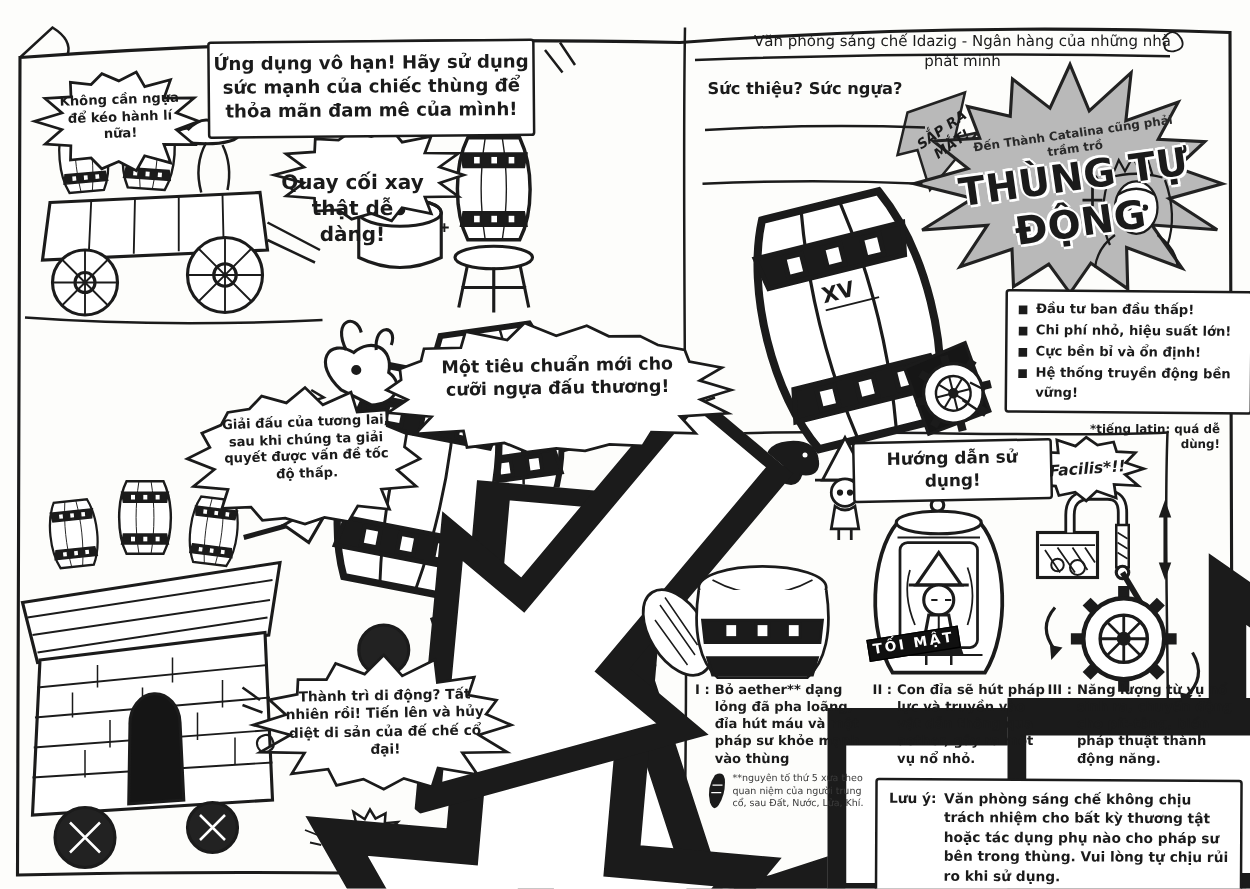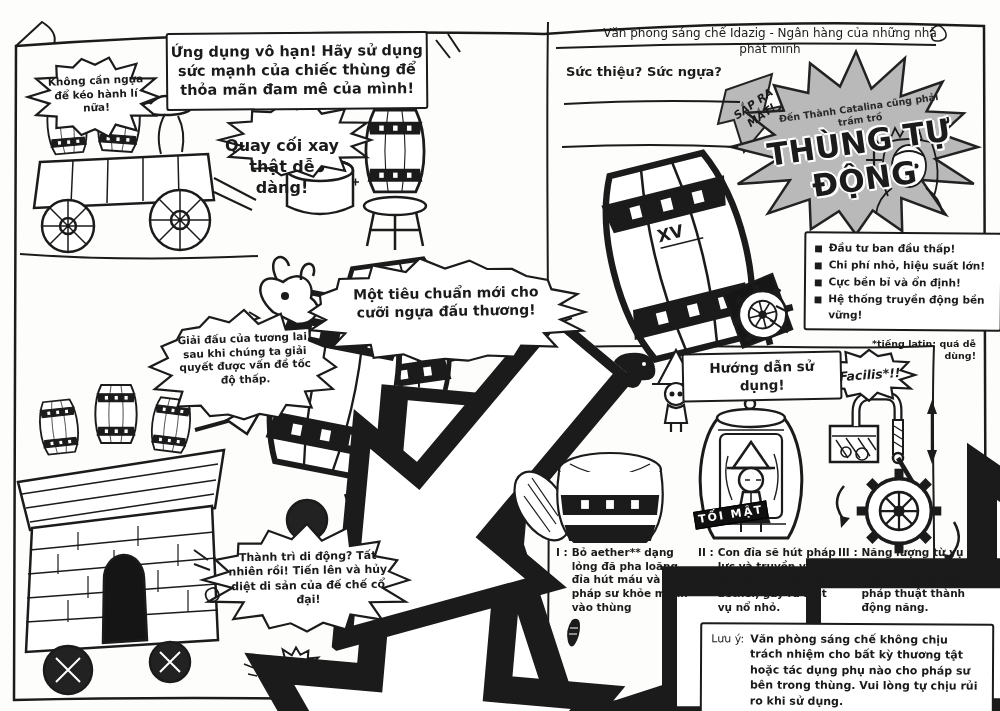--- a/index.html
+++ b/index.html
@@ -363,21 +363,22 @@
 </div>
 <div class="txt steps" style="left:698px;top:546px;width:138px;font-size:10.5px;">
   <span class="rn">II :</span>
   <span>Con đỉa sẽ hút pháp lực và truyền vào vật dẫn thông qua aether, gây ra một vụ nổ nhỏ.</span>
 </div>
 <div class="txt steps" style="left:838px;top:546px;width:148px;font-size:10.5px;">
   <span class="rn">III :</span>
   <span>Năng lượng từ vụ nổ sinh ra, chuyển động cho pít-tông, biến pháp thuật thành động năng.</span>
 </div>
 
+<div class="txt" style="left:586px;top:618px;width:114px;font-size:7.6px;font-weight:500;color:#3a3a3a;">**nguyên tố thứ 5 xưa theo quan niệm của người trung cổ, sau Đất, Nước, Lửa, Khí.</div>
 
 <div class="txt" id="top-secret" style="left:694px;top:506px;width:72px;font-size:11px;padding:1px 0;transform:rotate(-9deg);">TỐI MẬT</div>
 
 <div class="txt box note-flex" style="left:700px;top:623px;width:272px;padding:7px 9px;font-size:11px;line-height:1.4;transform:rotate(0.3deg);">
-  <span style="font-weight:400;white-space:nowrap;">Lưu ý:</span>
+  <span style="font-weight:700;white-space:nowrap;">Lưu ý:</span>
   <span>Văn phòng sáng chế không chịu trách nhiệm cho bất kỳ thương tật hoặc tác dụng phụ nào cho pháp sư bên trong thùng. Vui lòng tự chịu rủi ro khi sử dụng.</span>
 </div>
 
 </div>
 
 </body></html>

